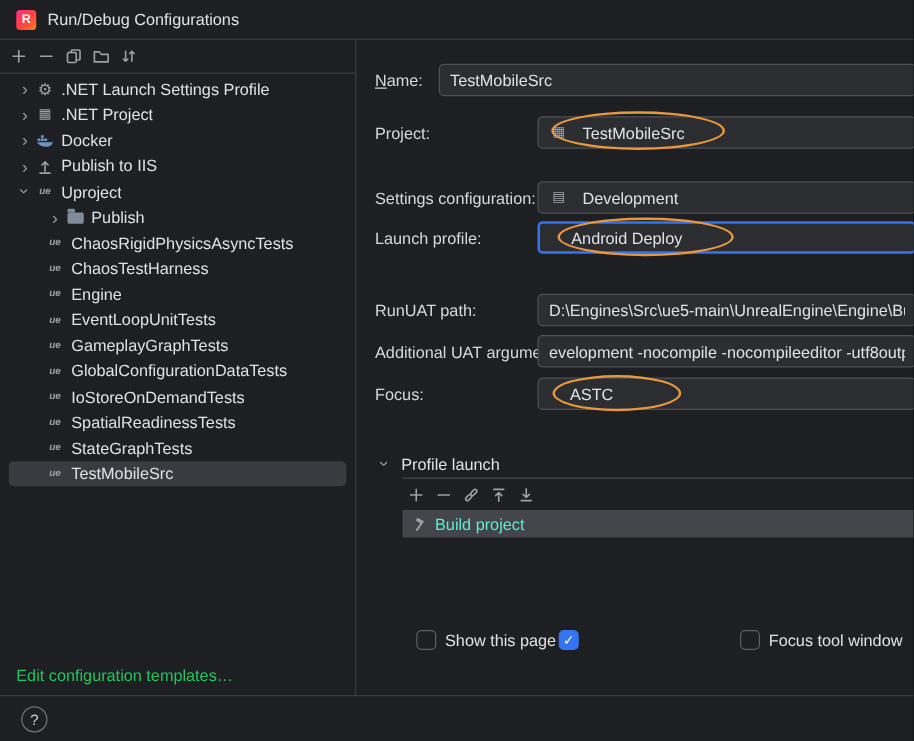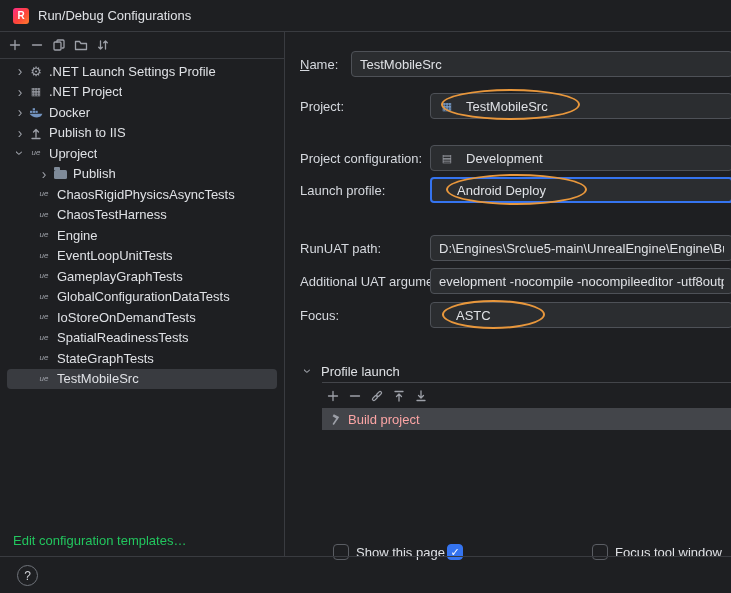--- a/index.html
+++ b/index.html
@@ -23,21 +23,21 @@
   .tree-row{height:20.5px;display:flex;align-items:center;padding-left:12px;white-space:nowrap;}
   .tree-row.level1{padding-left:36px;}
   .tree-row.selected{background:#393b40;border-radius:4px;margin:0 6px 0 7px;}
   .tree-row.selected.level1{padding-left:29px;}
   .chev{width:16px;flex:none;color:#9da0a8;font-size:14px;line-height:1;display:inline-flex;justify-content:center;}
   .chev.expanded{transform:rotate(90deg);}
   .icon{width:16px;height:16px;margin-right:5px;flex:none;display:inline-flex;align-items:center;justify-content:center;color:#9da0a8;}
   .icon svg{display:block;}
   .icon svg .st{stroke:#9da0a8;fill:none;stroke-width:1.3;stroke-linecap:round;stroke-linejoin:round;}
   .glyph{color:#9da0a8;line-height:1;font-size:12px;}
-  .ue-glyph{font-style:italic;font-weight:normal;font-size:8px;color:#9da0a8;line-height:1;}
+  .ue-glyph{font-style:italic;font-weight:bold;font-size:8px;color:#9da0a8;line-height:1;}
   .folder-shape{position:relative;width:13px;height:9px;background:#7f8b99;border-radius:1.5px;margin-top:2px;}
   .folder-shape::before{content:'';position:absolute;top:-3px;left:0;width:6px;height:3px;background:#7f8b99;border-radius:1px 1px 0 0;}
   .tree-label{overflow:hidden;text-overflow:ellipsis;}
   .templates-link{position:absolute;left:13px;bottom:8px;color:#22c55e;cursor:pointer;}
   
   .content{position:absolute;top:32px;left:286px;right:0;bottom:37px;text-decoration:underline;}
   .form-row{position:absolute;left:14px;right:0;height:26px;display:flex;align-items:center;}
   .form-label{color:#d5d8de;}
   .mnemonic::first-letter{text-decoration:underline;}
   .text-input{position:absolute;top:0;bottom:0;background:#2b2d30;border:1px solid #4e5157;border-radius:4px;
@@ -45,24 +45,24 @@
   .text-input.name{left:51px;right:-2px;}
   .text-input.path{left:130px;right:-2px;}
   .combo{position:absolute;left:130px;right:-2px;top:0;bottom:0;background:#2b2d30;border:1px solid #4e5157;
     border-radius:4px;display:flex;align-items:center;gap:6px;padding:0 8px;color:#dfe1e5;}
   .combo.focused{border:2px solid #3574f0;}
   .combo.no-icon{padding-left:25px;}
   
   .bl-header{position:absolute;top:331px;left:14px;height:16px;display:flex;align-items:center;gap:5px;}
   .bl-panel{position:absolute;left:36px;right:0;top:350px;height:117px;border-top:1px solid #43454a;}
   .bl-toolbar{height:25px;display:flex;align-items:center;padding-left:2px;}
-  .bl-item{height:22px;display:flex;align-items:center;background:#43454a;padding-left:6px;color:#fca5a5;}
+  .bl-item{height:22px;display:flex;align-items:center;background:#43454a;padding-left:6px;color:#5eead4;}
   .bl-item .icon{margin-right:4px;}
   
-  .option{position:absolute;top:471px;height:18px;display:flex;align-items:center;gap:7px;margin-top:40px;}
+  .option{position:absolute;top:471px;height:18px;display:flex;align-items:center;gap:7px;}
   .checkbox{width:16px;height:16px;border-radius:4px;border:1px solid #5a5d63;background:transparent;flex:none;
     display:flex;align-items:center;justify-content:center;font-size:11px;color:#fff;}
   .checkbox.checked{background:#3574f0;border-color:#3574f0;}
   
   .footer{position:absolute;left:0;right:0;bottom:0;height:37px;border-top:1px solid #393b40;}
   .help-btn{position:absolute;left:17px;top:8px;width:21px;height:21px;border-radius:50%;
     border:1px solid #6f737a;color:#ced0d6;display:flex;align-items:center;justify-content:center;font-size:12px;}
   
   .annotation{position:absolute;border:2.5px solid #e8973c;border-radius:50%;pointer-events:none;z-index:50;}
 </style>
@@ -243,21 +243,21 @@
       <span class="form-label">Project:</span>
       <div class="combo">
         <span class="icon" id="project-icon-slot">
             <span class="glyph" style="font-size:11px;color:#7ba3d4">▦</span>
           </span>
         <span>TestMobileSrc</span>
       </div>
     </div>
 
     <div class="form-row" style="top:113px">
-      <span class="form-label">Project configuration:</span>
+      <span class="form-label">Settings configuration:</span>
       <div class="combo">
         <span class="icon" id="config-icon-slot">
             <span class="glyph" style="font-size:11px">▤</span>
           </span>
         <span>Development</span>
       </div>
     </div>
 
     <div class="form-row" style="top:145px">
       <span class="form-label">Launch profile:</span>

